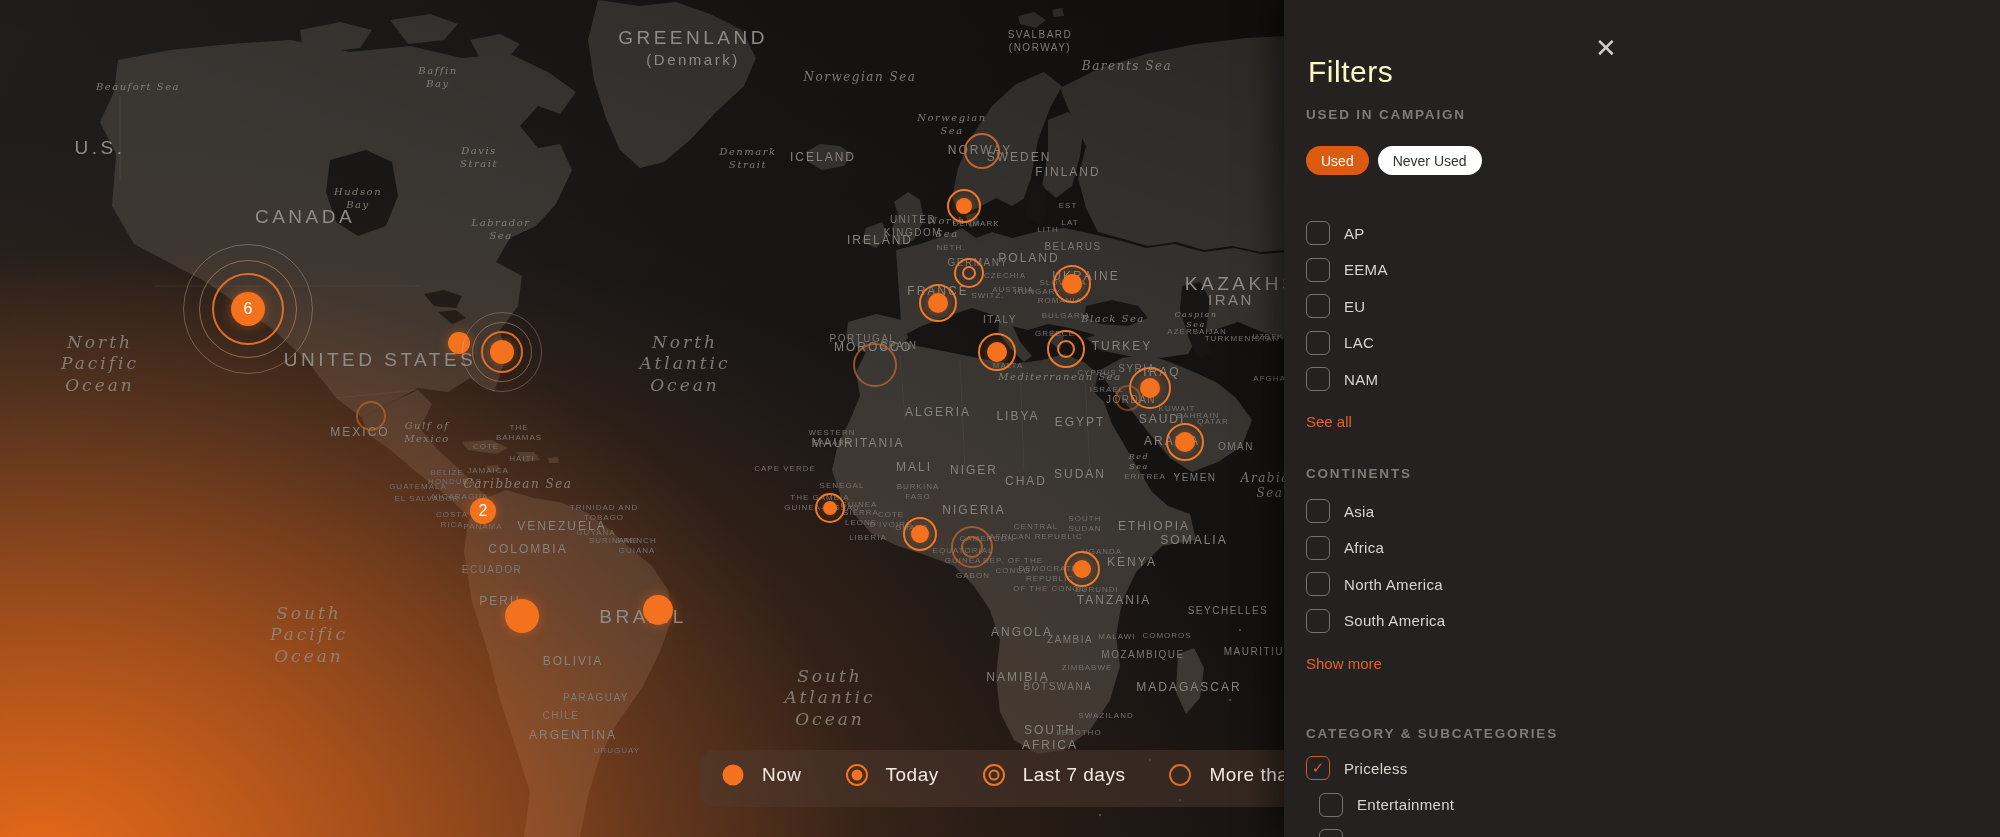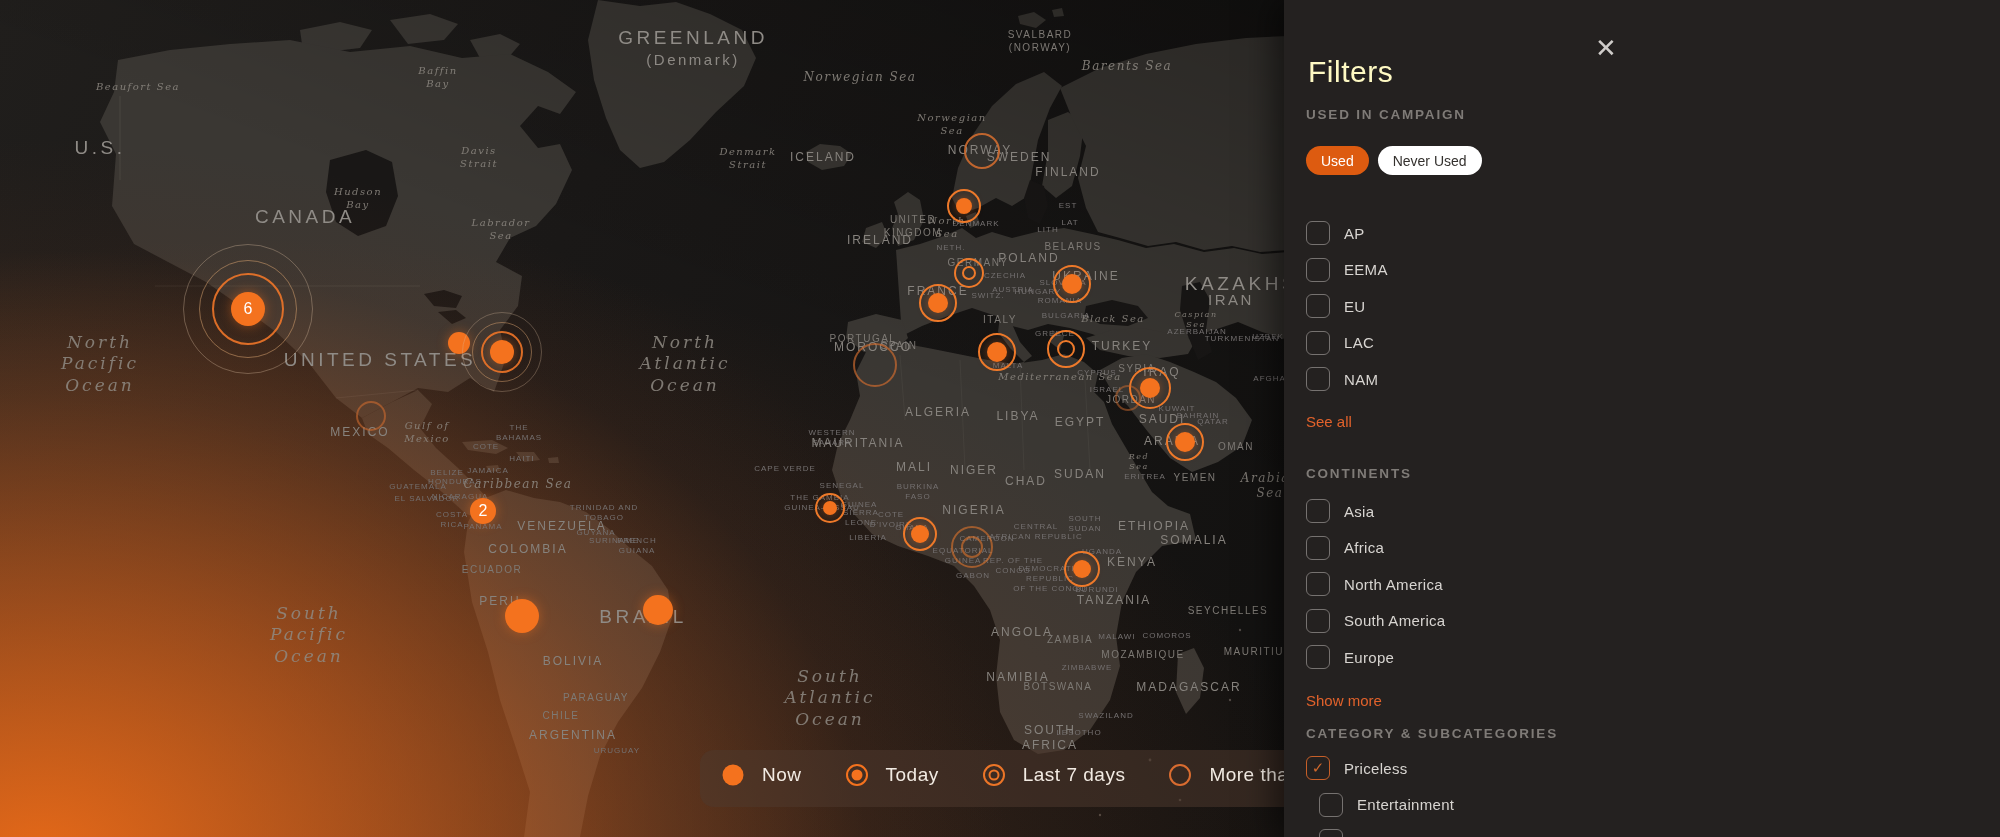--- a/index.html
+++ b/index.html
@@ -512,24 +512,20 @@
             <span class="lbl">Africa</span>
           </div>
           <div class="row">
             <span class="cb"></span>
             <span class="lbl">North America</span>
           </div>
           <div class="row">
             <span class="cb"></span>
             <span class="lbl">South America</span>
           </div>
-          <div class="row">
-            <span class="cb"></span>
-            <span class="lbl">Europe</span>
-          </div>
         </div>
       <a class="plink">Show more</a>
     </section>
 
     <section class="panel-sec sec4">
       <h3>CATEGORY &amp; SUBCATEGORIES</h3>
       <div class="rows" id="rows-categories">
           <div class="row">
             <span class="cb checked">✓</span>
             <span class="lbl">Priceless</span>

